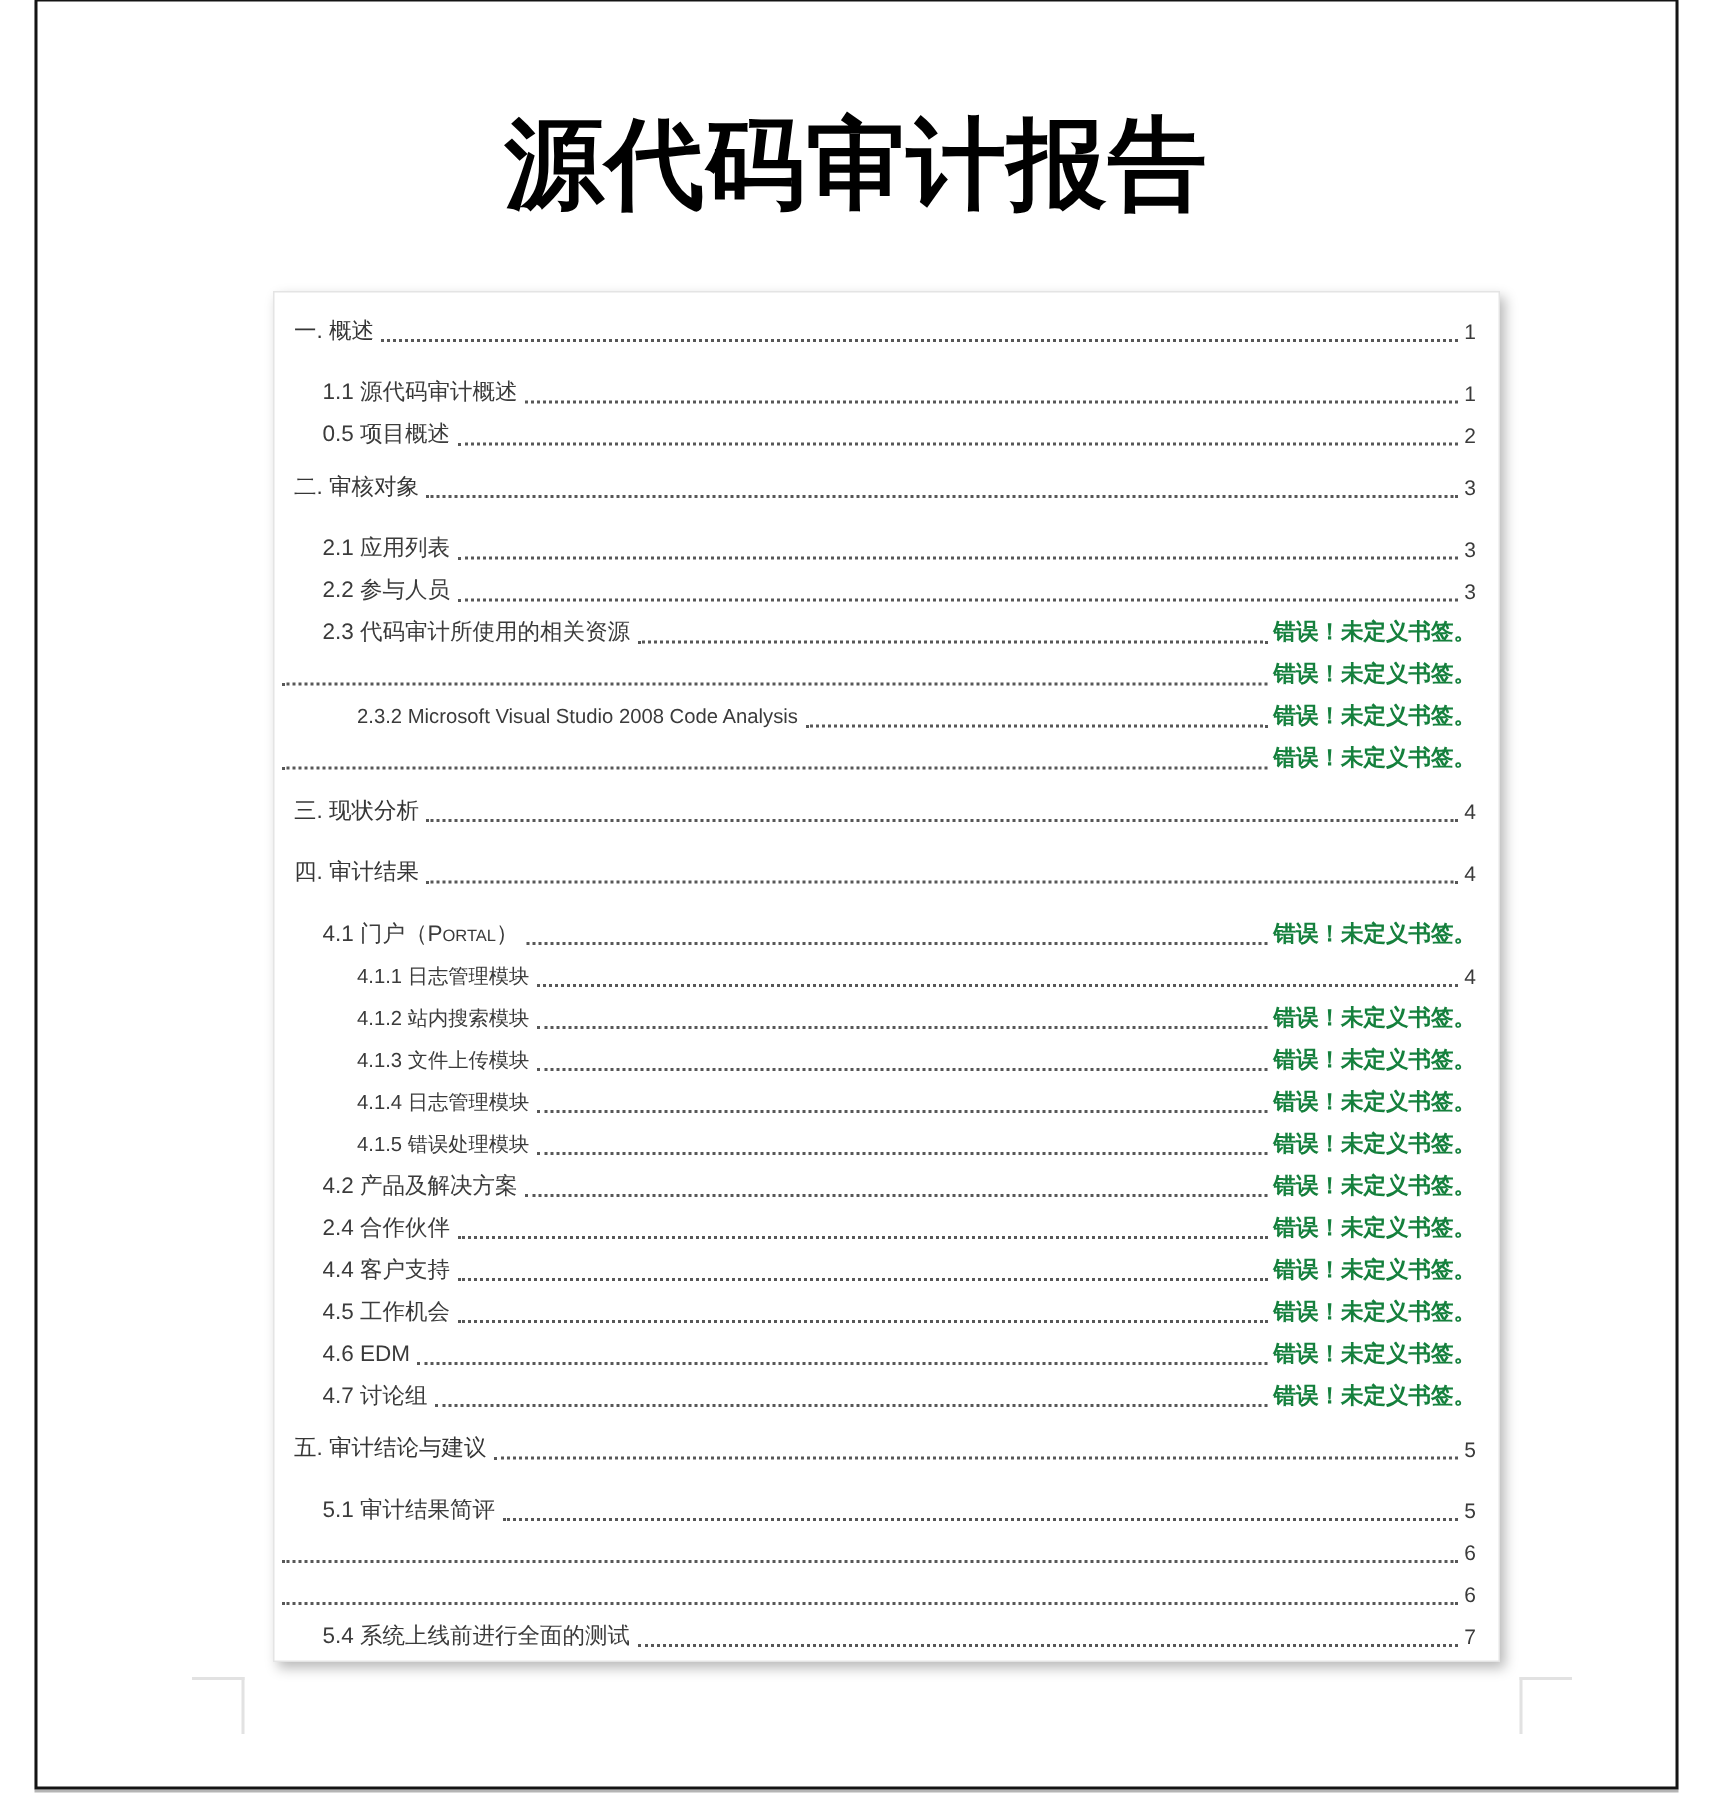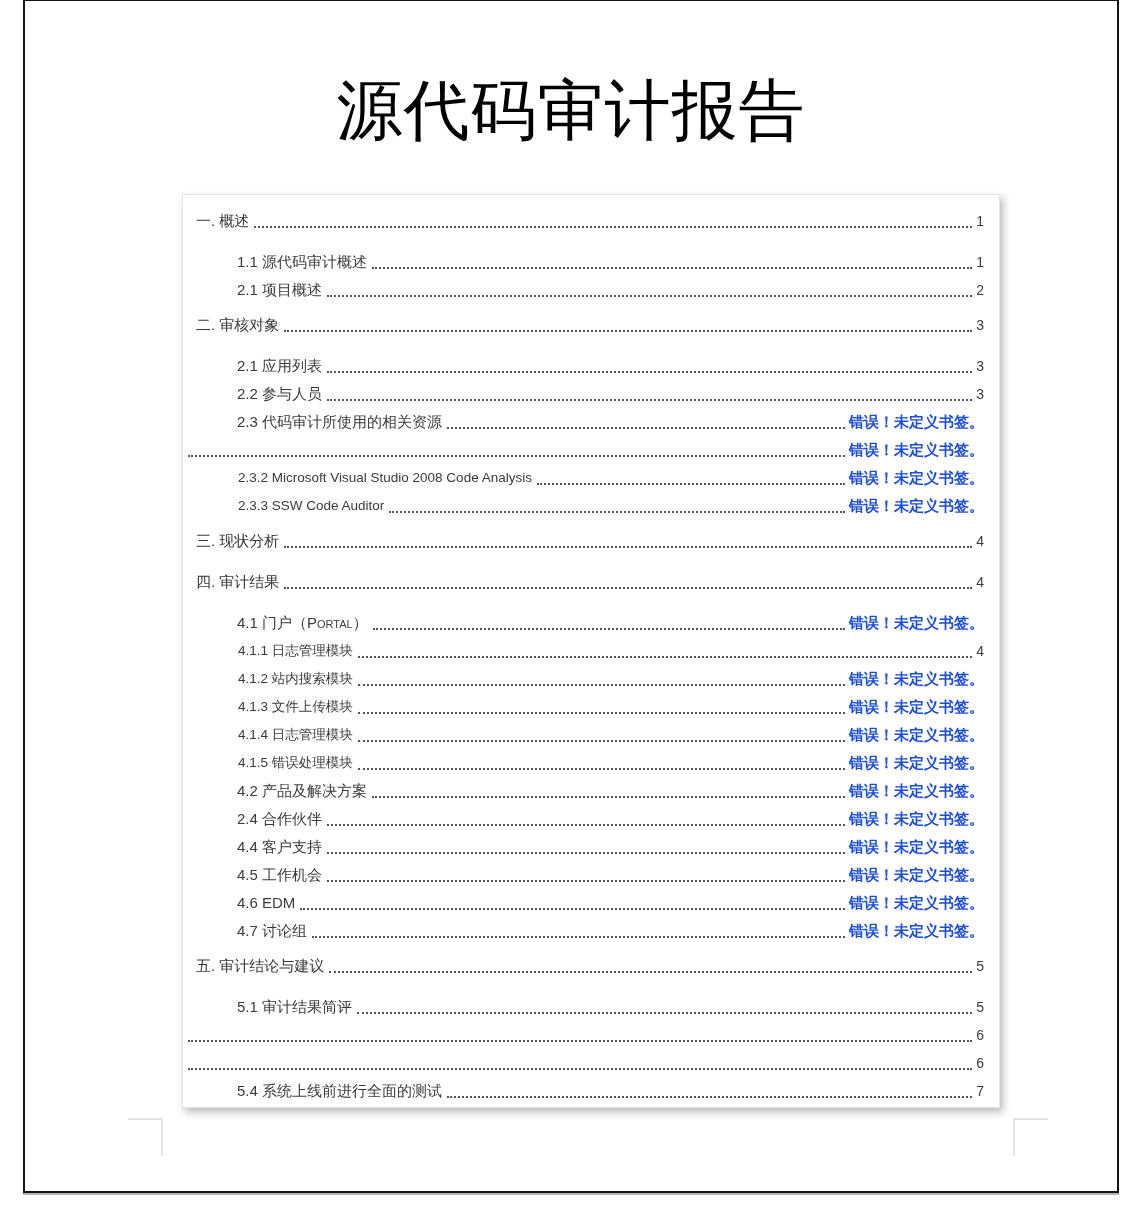--- a/index.html
+++ b/index.html
@@ -26,21 +26,21 @@
     background: #ffffff;
     box-shadow: 0 2px 0 rgba(120,120,120,0.55);
   }
 
   
   .doc-title {
     margin-top: 72px;
     text-align: center;
     font-family: "Liberation Serif", "DejaVu Serif", serif;
     font-size: 66px;
-    font-weight: 400;
+    font-weight: 700;
     color: #000000;
     line-height: 1.15;
     letter-spacing: 1px;
   }
 
   
   .toc-panel {
     position: absolute;
     left: 157px;
     top: 193px;
@@ -75,26 +75,26 @@
   }
   .toc-row .pg {
     white-space: nowrap;
     line-height: 28px;
     font-size: 14px;
     color: #3b3b3b;
   }
   .toc-row .pg.error {
     font-weight: 700;
     font-size: 15px;
-    color: #1d4ed8;
+    color: #15803d;
   }
 
   .toc-row.l1 { margin: 7px 0 13px 0; }
   .toc-row.l1 .lbl { padding-left: 13px; font-size: 15px; color: #363636; }
-  .toc-row.l2 .lbl { padding-left: 32px; margin-left: 22px; }
+  .toc-row.l2 .lbl { padding-left: 32px; }
   .toc-row.l3 .lbl { padding-left: 55px; font-size: 13.5px; }
   .toc-row .lbl.smallcaps { font-variant: small-caps; }
 
   
   .corner-mark {
     position: absolute;
     width: 35px;
     height: 38px;
     box-sizing: border-box;
   }
@@ -124,21 +124,21 @@
           <span class="lbl">一. 概述</span>
           <span class="leader"></span>
           <span class="pg">1</span>
         </div>
         <div class="toc-row l2">
           <span class="lbl">1.1 源代码审计概述</span>
           <span class="leader"></span>
           <span class="pg">1</span>
         </div>
         <div class="toc-row l2">
-          <span class="lbl">2.1 项目概述</span>
+          <span class="lbl">0.5 项目概述</span>
           <span class="leader"></span>
           <span class="pg">2</span>
         </div>
         <div class="toc-row l1">
           <span class="lbl">二. 审核对象</span>
           <span class="leader"></span>
           <span class="pg">3</span>
         </div>
         <div class="toc-row l2">
           <span class="lbl">2.1 应用列表</span>
@@ -158,21 +158,20 @@
         <div class="toc-row l3">
           <span class="leader"></span>
           <span class="pg error">错误！未定义书签。</span>
         </div>
         <div class="toc-row l3">
           <span class="lbl">2.3.2 Microsoft Visual Studio 2008 Code Analysis</span>
           <span class="leader"></span>
           <span class="pg error">错误！未定义书签。</span>
         </div>
         <div class="toc-row l3">
-          <span class="lbl">2.3.3 SSW Code Auditor</span>
           <span class="leader"></span>
           <span class="pg error">错误！未定义书签。</span>
         </div>
         <div class="toc-row l1">
           <span class="lbl">三. 现状分析</span>
           <span class="leader"></span>
           <span class="pg">4</span>
         </div>
         <div class="toc-row l1">
           <span class="lbl">四. 审计结果</span>

